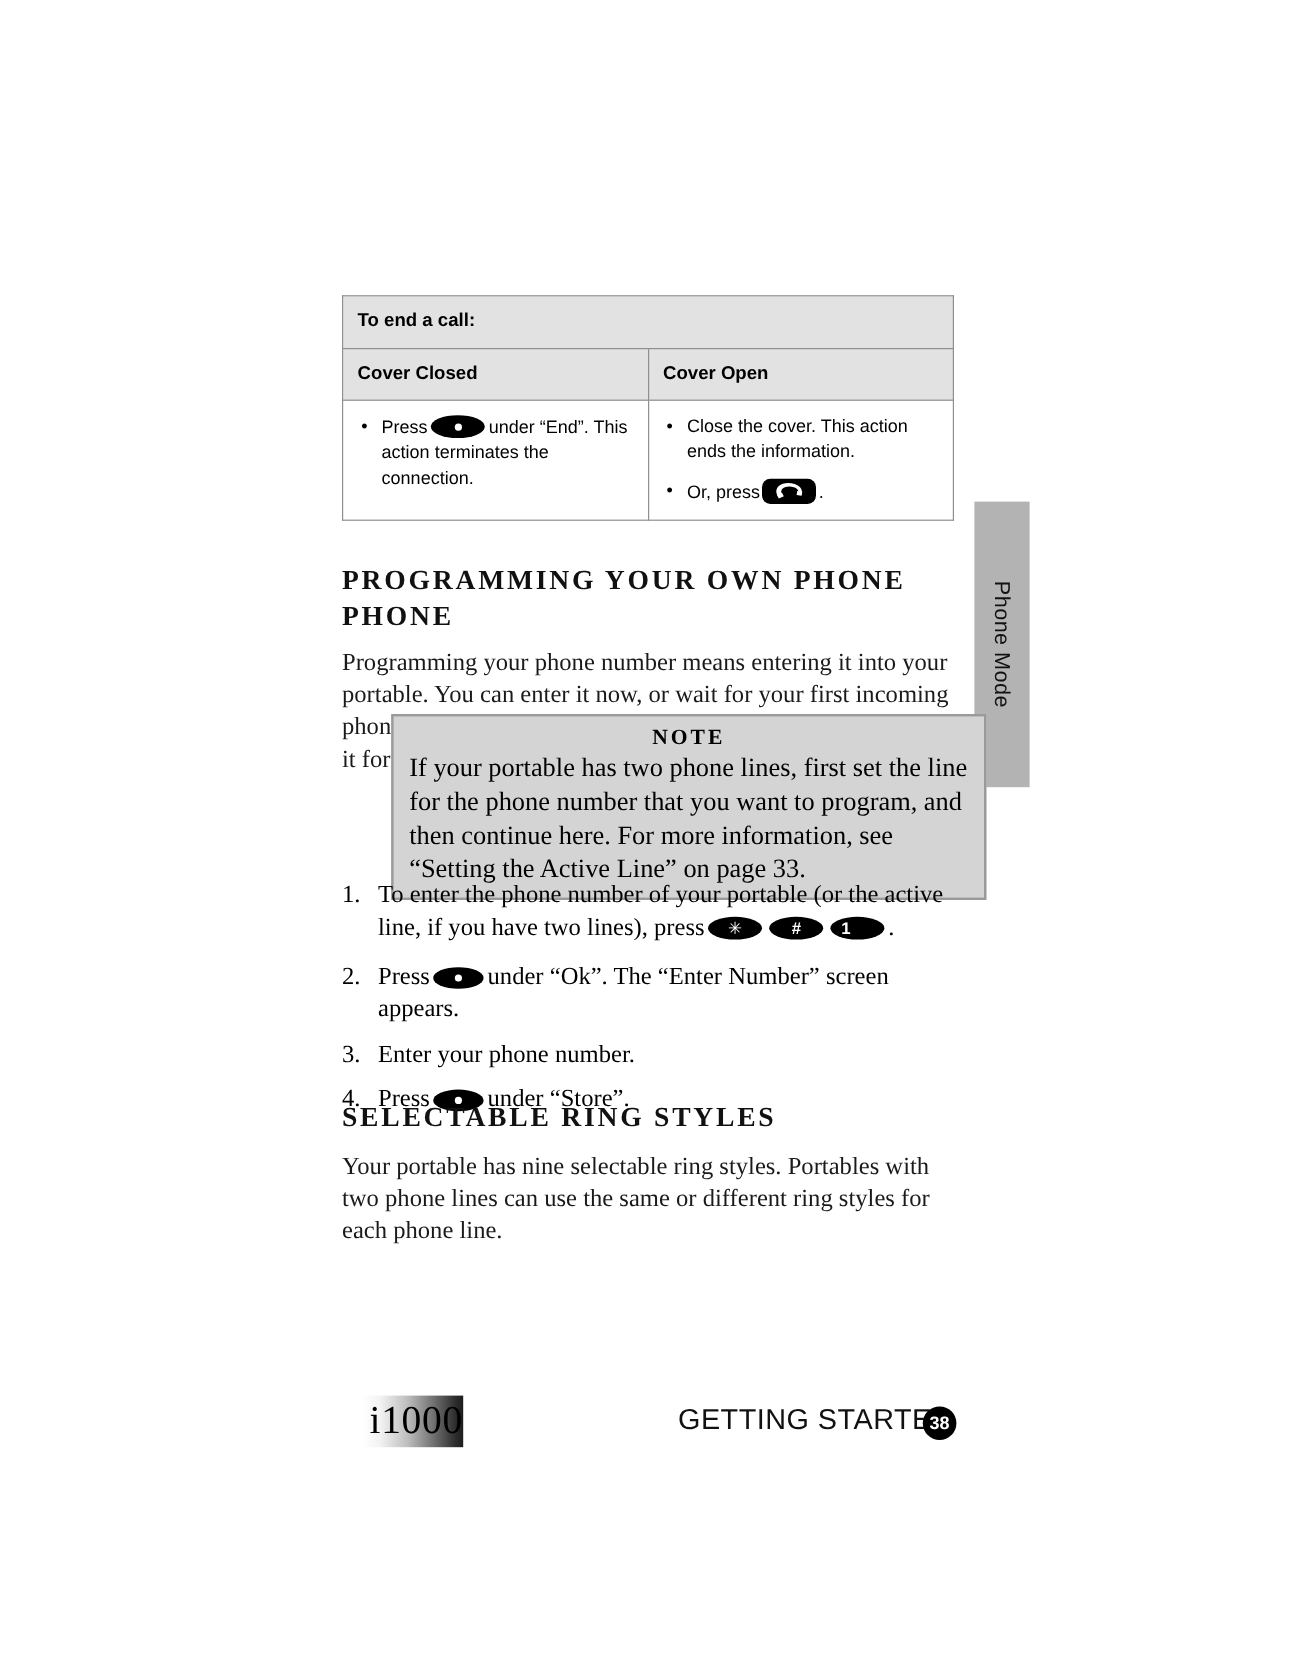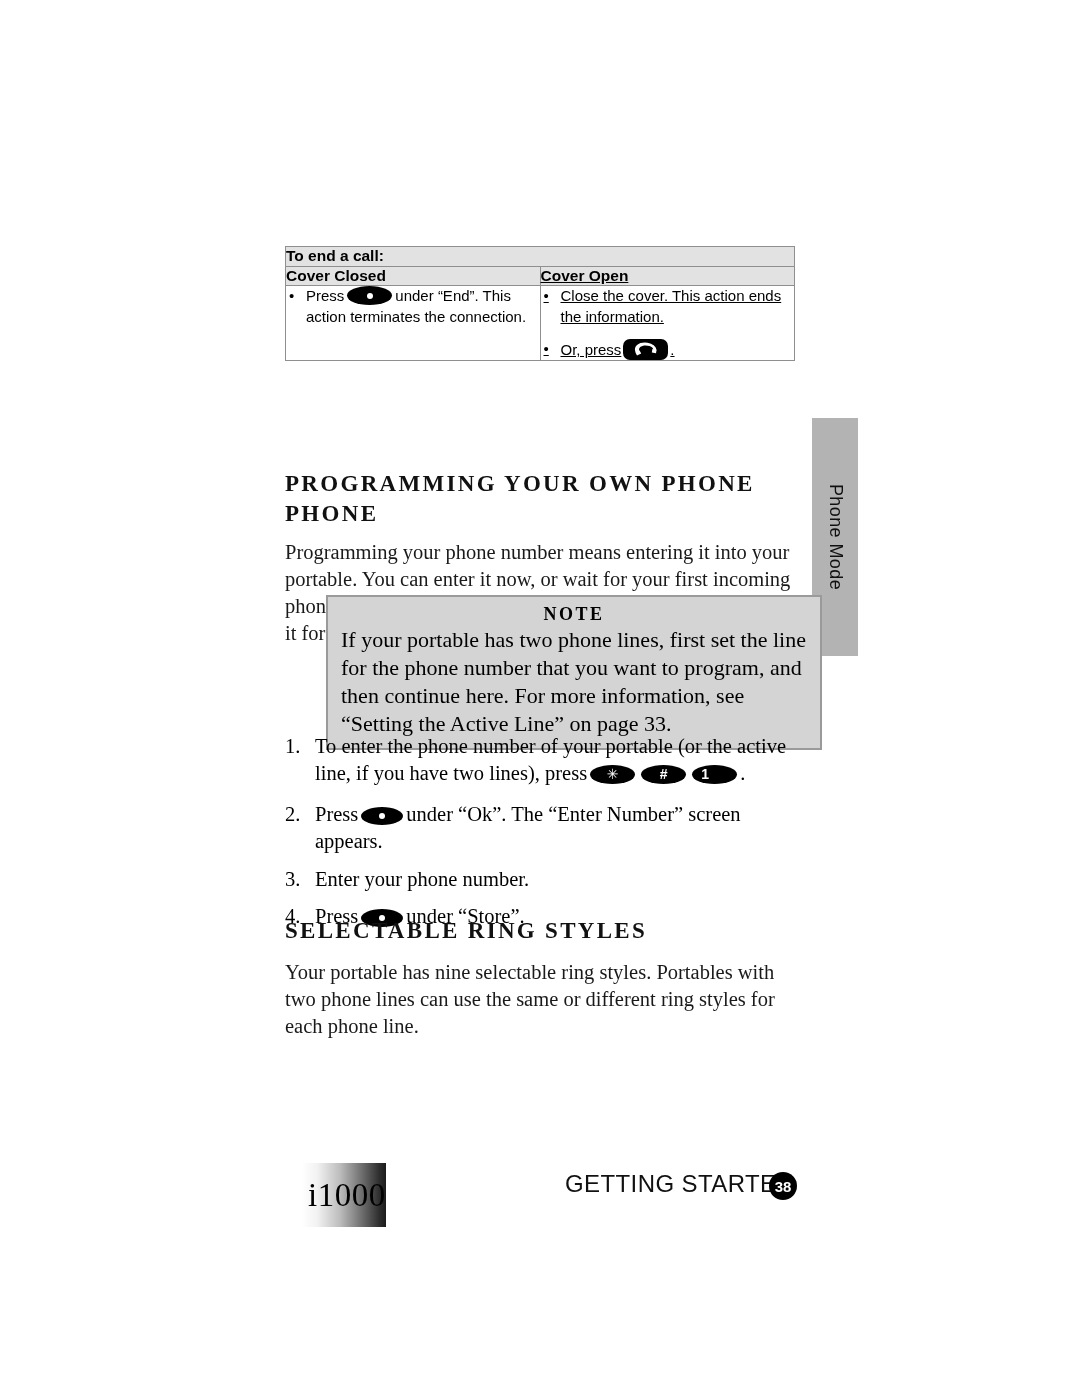--- a/index.html
+++ b/index.html
@@ -48,37 +48,37 @@
     left: 285px;
     top: 246px;
     width: 510px;
     border-collapse: collapse;
     font-family: "Liberation Sans", "DejaVu Sans", sans-serif;
     table-layout: fixed;
   }
   .call-table td {
     border: 1px solid #8f8f8f;
     vertical-align: top;
-    padding: 0;
+    padding: 12px;
   }
   .cell-head {
     background: #e2e2e2;
     font-weight: bold;
     font-size: 15.5px;
     padding: 8px 11px 9px 11px;
     line-height: 1.2;
   }
   .cell-body {
     background: #ffffff;
     font-size: 15px;
     line-height: 1.38;
     padding: 11px 10px 14px 10px;
   }
   .col-left { width: 258px; }
-  .col-right { width: 252px; text-decoration: underline; }
+  .col-right { width: 252px; }
 
   .bullet-row {
     display: flex;
     align-items: flex-start;
   }
   .bullet-row + .bullet-row { margin-top: 11px; }
   .bullet-dot {
     flex: 0 0 auto;
     width: 17px;
     padding-left: 3px;
@@ -235,21 +235,21 @@
   }
   .step.gap-lg { margin-top: 15px; }
   .step.gap-sm { margin-top: 11px; }
 
   
   .logo {
     position: absolute;
     left: 302px;
     top: 1163px;
     width: 84px;
-    height: 64px;
+    height: 43px;
     background: linear-gradient(to right, #ffffff 0%, #f2f2f2 18%, #bdbdbd 45%, #8a8a8a 62%, #5a5a5a 78%, #2e2e2e 92%, #1c1c1c 100%);
   }
   .logo-text {
     position: absolute;
     left: 6px;
     top: 50%;
     transform: translateY(-50%);
     font-family: "Liberation Serif", "DejaVu Serif", serif;
     font-size: 33px;
     color: #000000;

